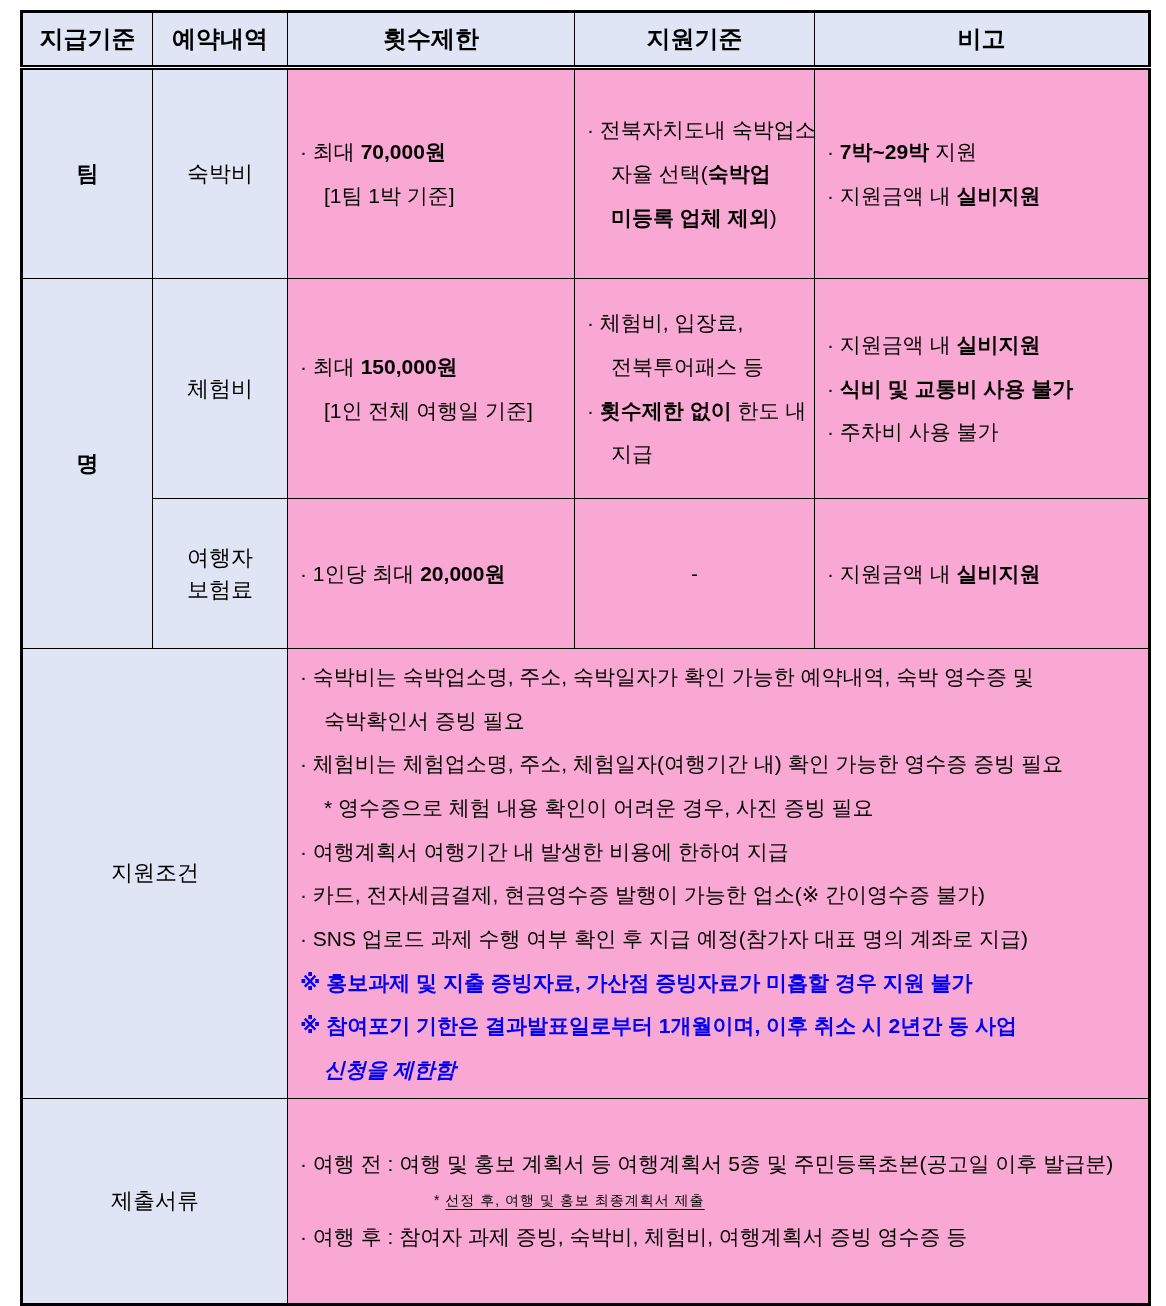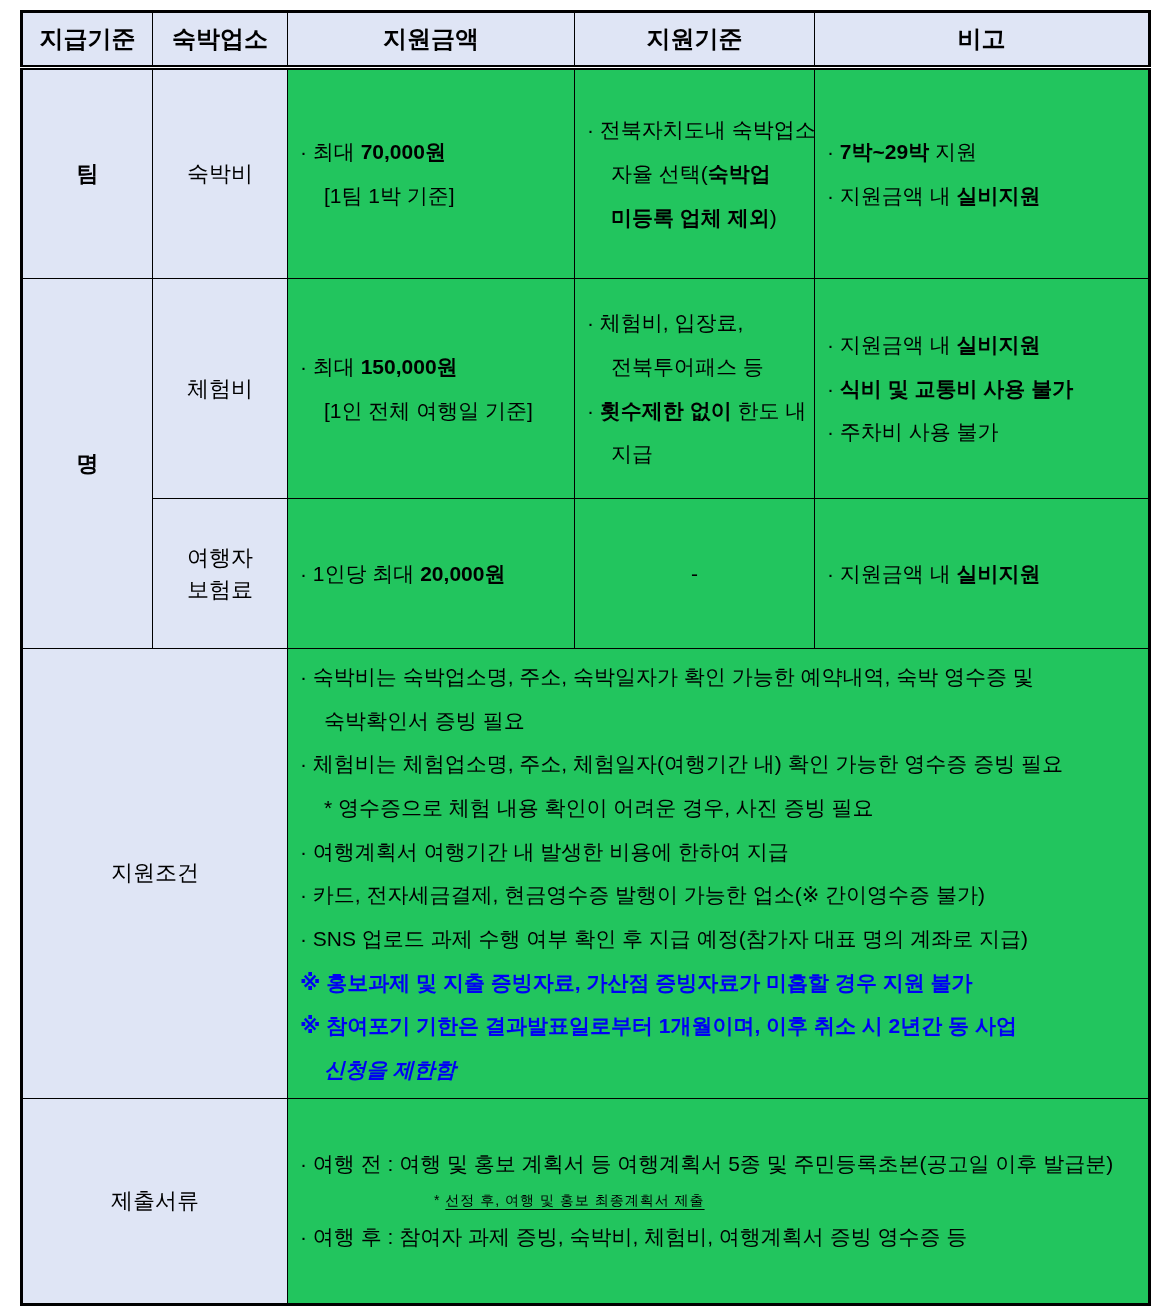--- a/index.html
+++ b/index.html
@@ -43,21 +43,21 @@
     text-align:center;
     border-bottom:5px double var(--border);
   }
   td.shade{
     background:var(--cell_bg);
     text-align:center;
     font-size:22px;
   }
   td.shade .b{font-weight:bold;}
   td.content{
-    background:#22c55e;
+    background:#f9a8d4;
     font-size:21px;
   }
   .pad{
     padding:6px 8px 6px 12px;
   }
   .line{
     line-height:2.08;
     padding-left:24px;
     white-space:nowrap;
   }
@@ -88,22 +88,22 @@
     <col style="width:131px">
     <col style="width:135px">
     <col style="width:287px">
     <col style="width:240px">
     <col style="width:335px">
   </colgroup>
 
   <tbody>
       <tr class="r-header">
     <th>지급기준</th>
-    <th>숙박업소</th>
-    <th>지원금액</th>
+    <th>예약내역</th>
+    <th>횟수제한</th>
     <th>지원기준</th>
     <th>비고</th>
   </tr>
 
   <tr class="r-lodging">
     <td class="shade"><span class="b">팀</span></td>
     <td class="shade"><span>숙박비</span></td>
     <td class="content">
           <div class="pad">
             <div class="line hang"><span>· 최대 </span><span class="b">70,000원</span></div>

